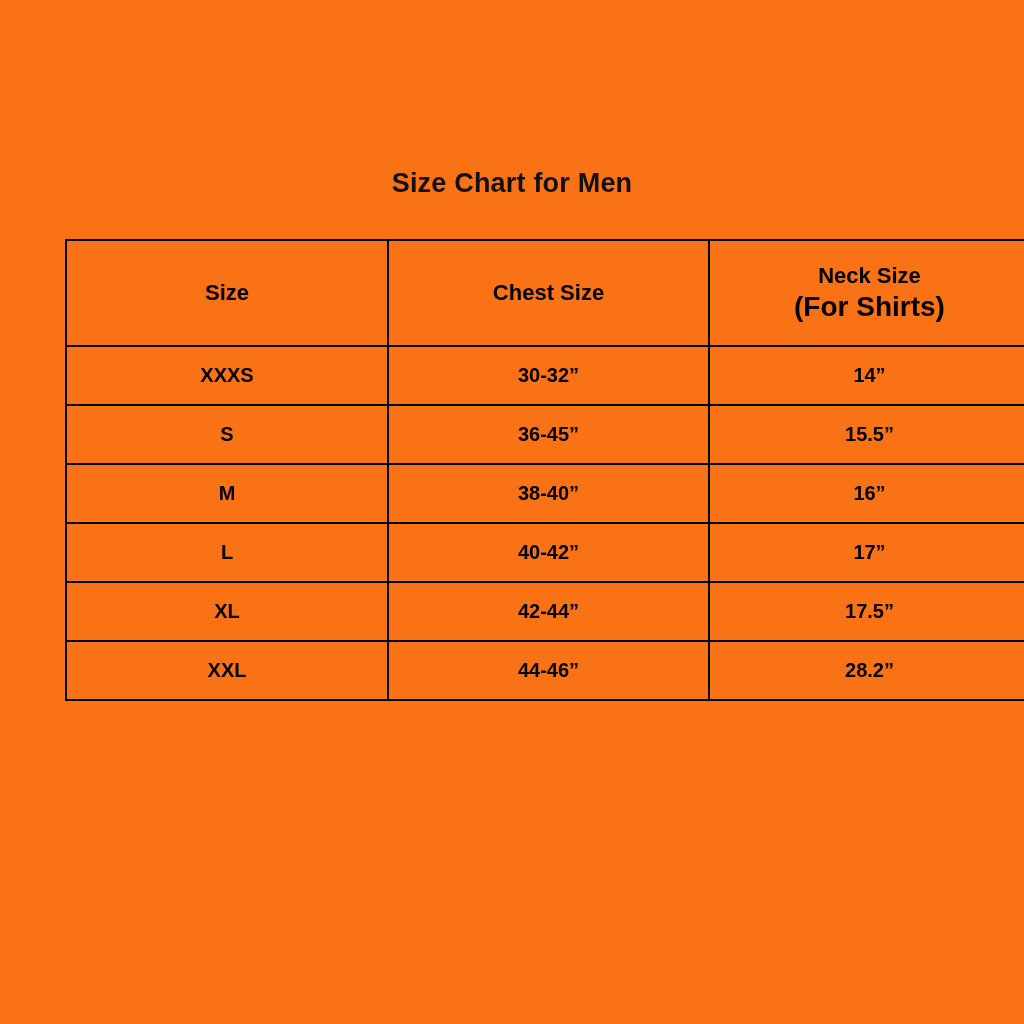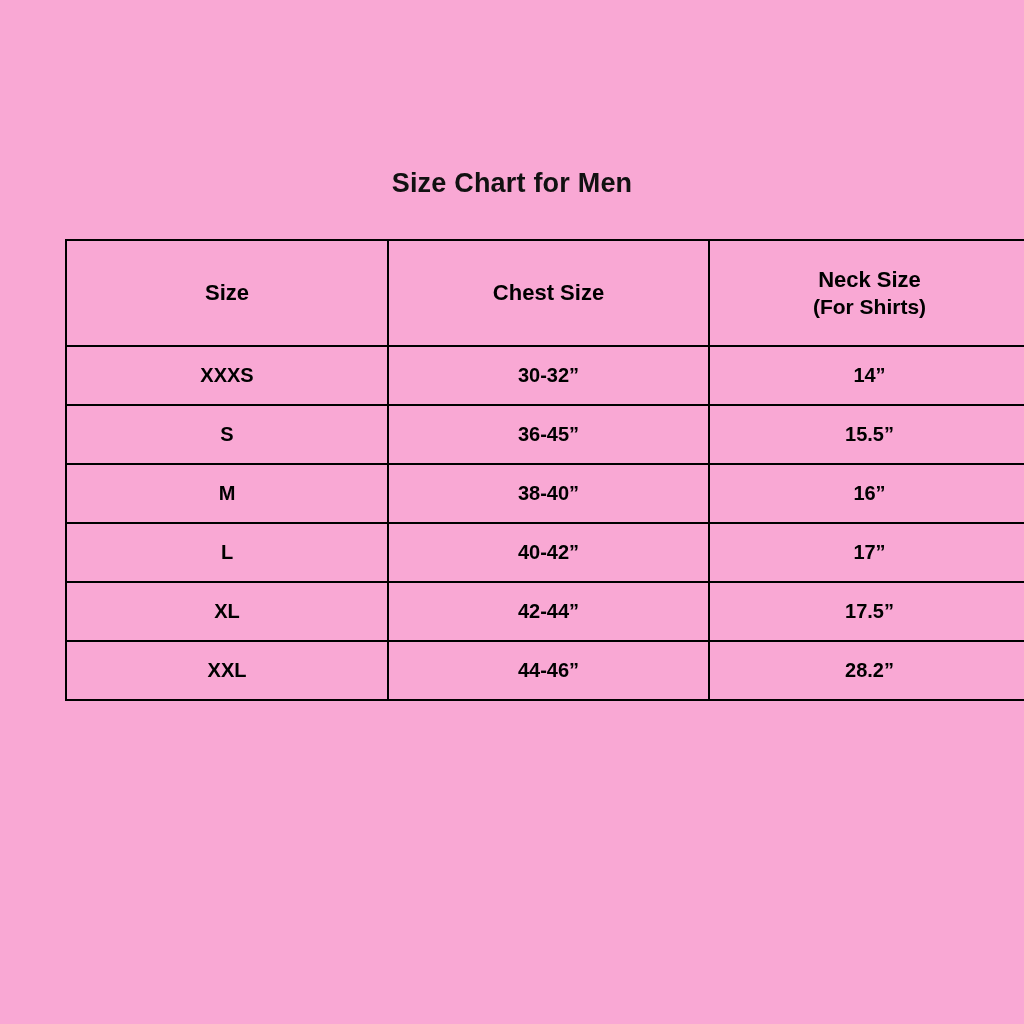--- a/index.html
+++ b/index.html
@@ -14,21 +14,21 @@
     color: #000000;
     position: relative;
     overflow: hidden;
   }
   .page {
     position: absolute;
     left: 0;
     top: 0;
     width: 1024px;
     height: 1024px;
-    background: #f9a8d4;
+    background: #f97316;
   }
   .title {
     position: absolute;
     left: 0;
     top: 168px;
     width: 1024px;
     text-align: center;
     font-size: 27px;
     font-weight: bold;
     letter-spacing: 0.2px;
@@ -63,21 +63,21 @@
     height: 53px;
     font-size: 20px;
     padding: 2px 6px;
     border-radius: 22px;
   }
   .col-size { width: 308px; }
   .col-chest { width: 307px; }
   .col-neck { width: 307px; }
   .th-sub {
     display: block;
-    font-size: 21px;
+    font-size: 28px;
     font-weight: bold;
   }
 </style>
 </head>
 <body>
 
 <div class="page">
 
   <div class="title">Size Chart for Men</div>
 

